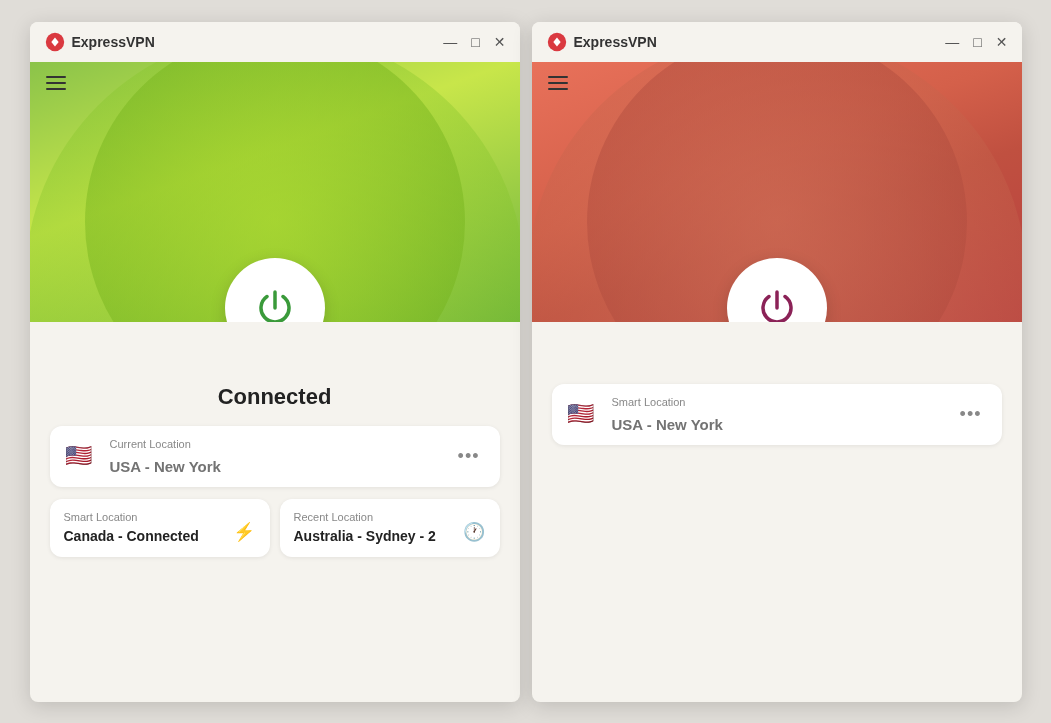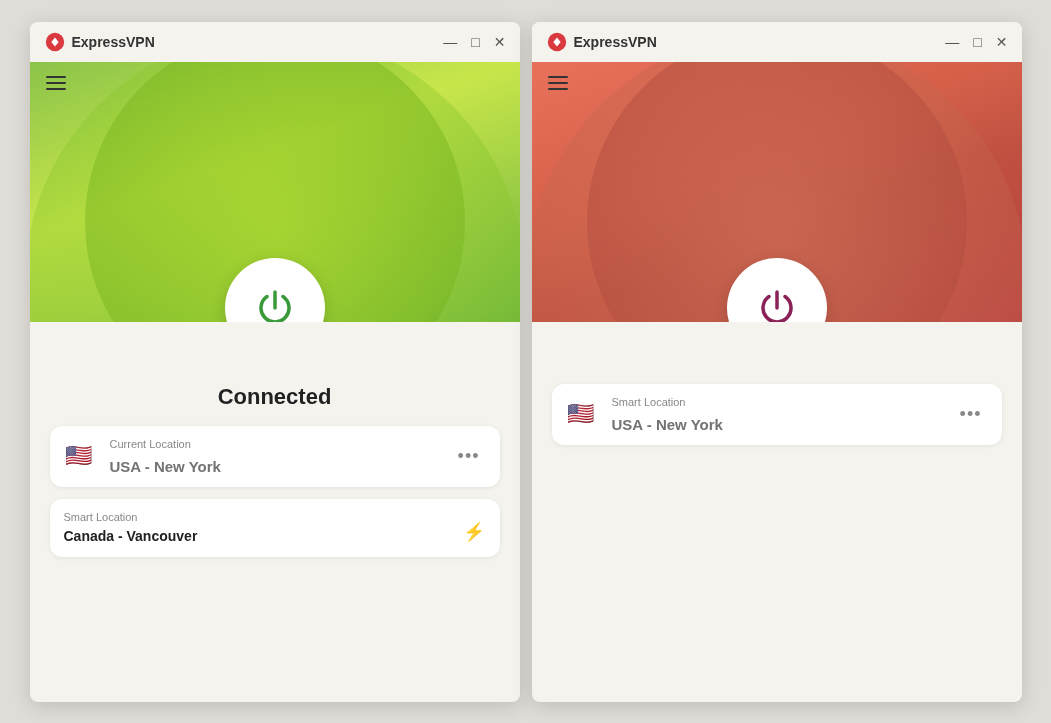--- a/index.html
+++ b/index.html
@@ -304,24 +304,29 @@
           <div class="location-label">Current Location</div>
           <div class="location-name">USA - New York</div>
         </div>
         <button class="dots-btn">•••</button>
       </div>
 
       <div class="small-cards-row">
 
         <div class="small-card">
           <div class="small-card-label">Smart Location</div>
-          <div class="small-card-name">Canada - Vancouver</div>
+          <div class="small-card-name">Canada - Connected</div>
           <span class="small-card-icon">⚡</span>
         </div>
 
+        <div class="small-card">
+          <div class="small-card-label">Recent Location</div>
+          <div class="small-card-name">Australia - Sydney - 2</div>
+          <span class="small-card-icon">🕐</span>
+        </div>
       </div>
     </div>
   </div>
 
   <div class="vpn-window">
 
     <div class="title-bar">
       <div class="title-bar-left">
         <div class="title-logo">
           <svg class="logo-icon" viewBox="0 0 24 24">

